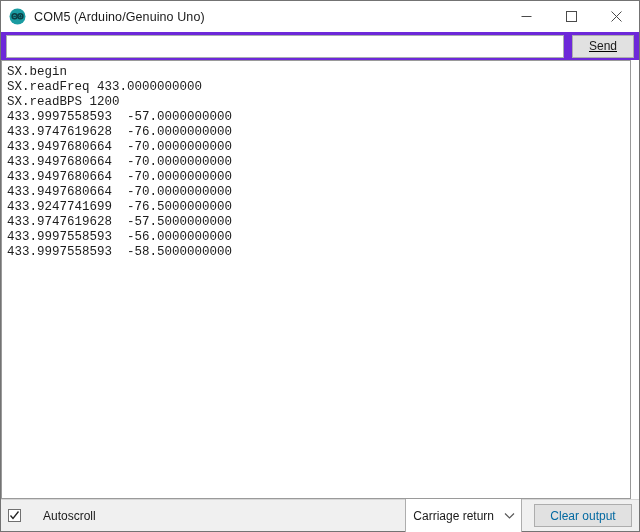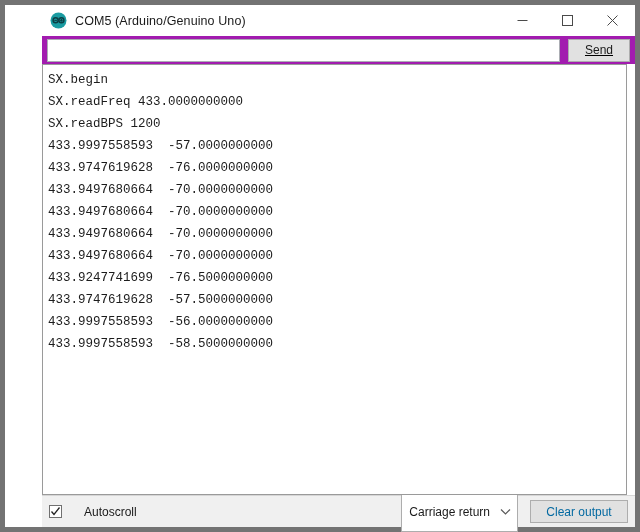--- a/index.html
+++ b/index.html
@@ -9,24 +9,23 @@
     overflow: hidden;
     background: #ffffff;
     font-family: "Liberation Sans", sans-serif;
   }
 
   #window {
     position: relative;
     width: 640px;
     height: 532px;
     background: #ffffff;
-    border: 5px solid #737373;
+    border: 1px solid #737373;
     display: flex;
     flex-direction: column;
-    padding-left: 37px;
   }
 
   
   #titlebar {
     height: 31px;
     min-height: 31px;
     background: #ffffff;
     display: flex;
     align-items: center;
     position: relative;
@@ -63,21 +62,21 @@
   }
   .winbtn svg { display: block; }
 
   
   #sendrow {
     height: 28px;
     min-height: 28px;
     display: flex;
     align-items: center;
     padding: 0 5px 0 5px;
-    background: #a21caf;
+    background: #6d28d9;
     text-decoration: underline;
   }
   #cmd-input {
     flex: 1 1 auto;
     height: 23px;
     border: 1px solid #abadb3;
     background: #ffffff;
     font-family: "Liberation Sans", sans-serif;
     font-size: 12px;
     padding: 0 4px;
@@ -106,21 +105,21 @@
     overflow: hidden;
     position: relative;
     margin-left: 0;
   }
   #output {
     position: absolute;
     left: 0; top: 0; right: 0; bottom: 0;
     padding: 4px 0 0 5px;
     font-family: "Liberation Mono", "DejaVu Sans Mono", monospace;
     font-size: 12.5px;
-    line-height: 22px;
+    line-height: 15px;
     color: #1c1c1c;
     white-space: pre;
     overflow: hidden;
   }
 
   
   #statusbar {
     height: 32px;
     min-height: 32px;
     background: #f0f0f0;

